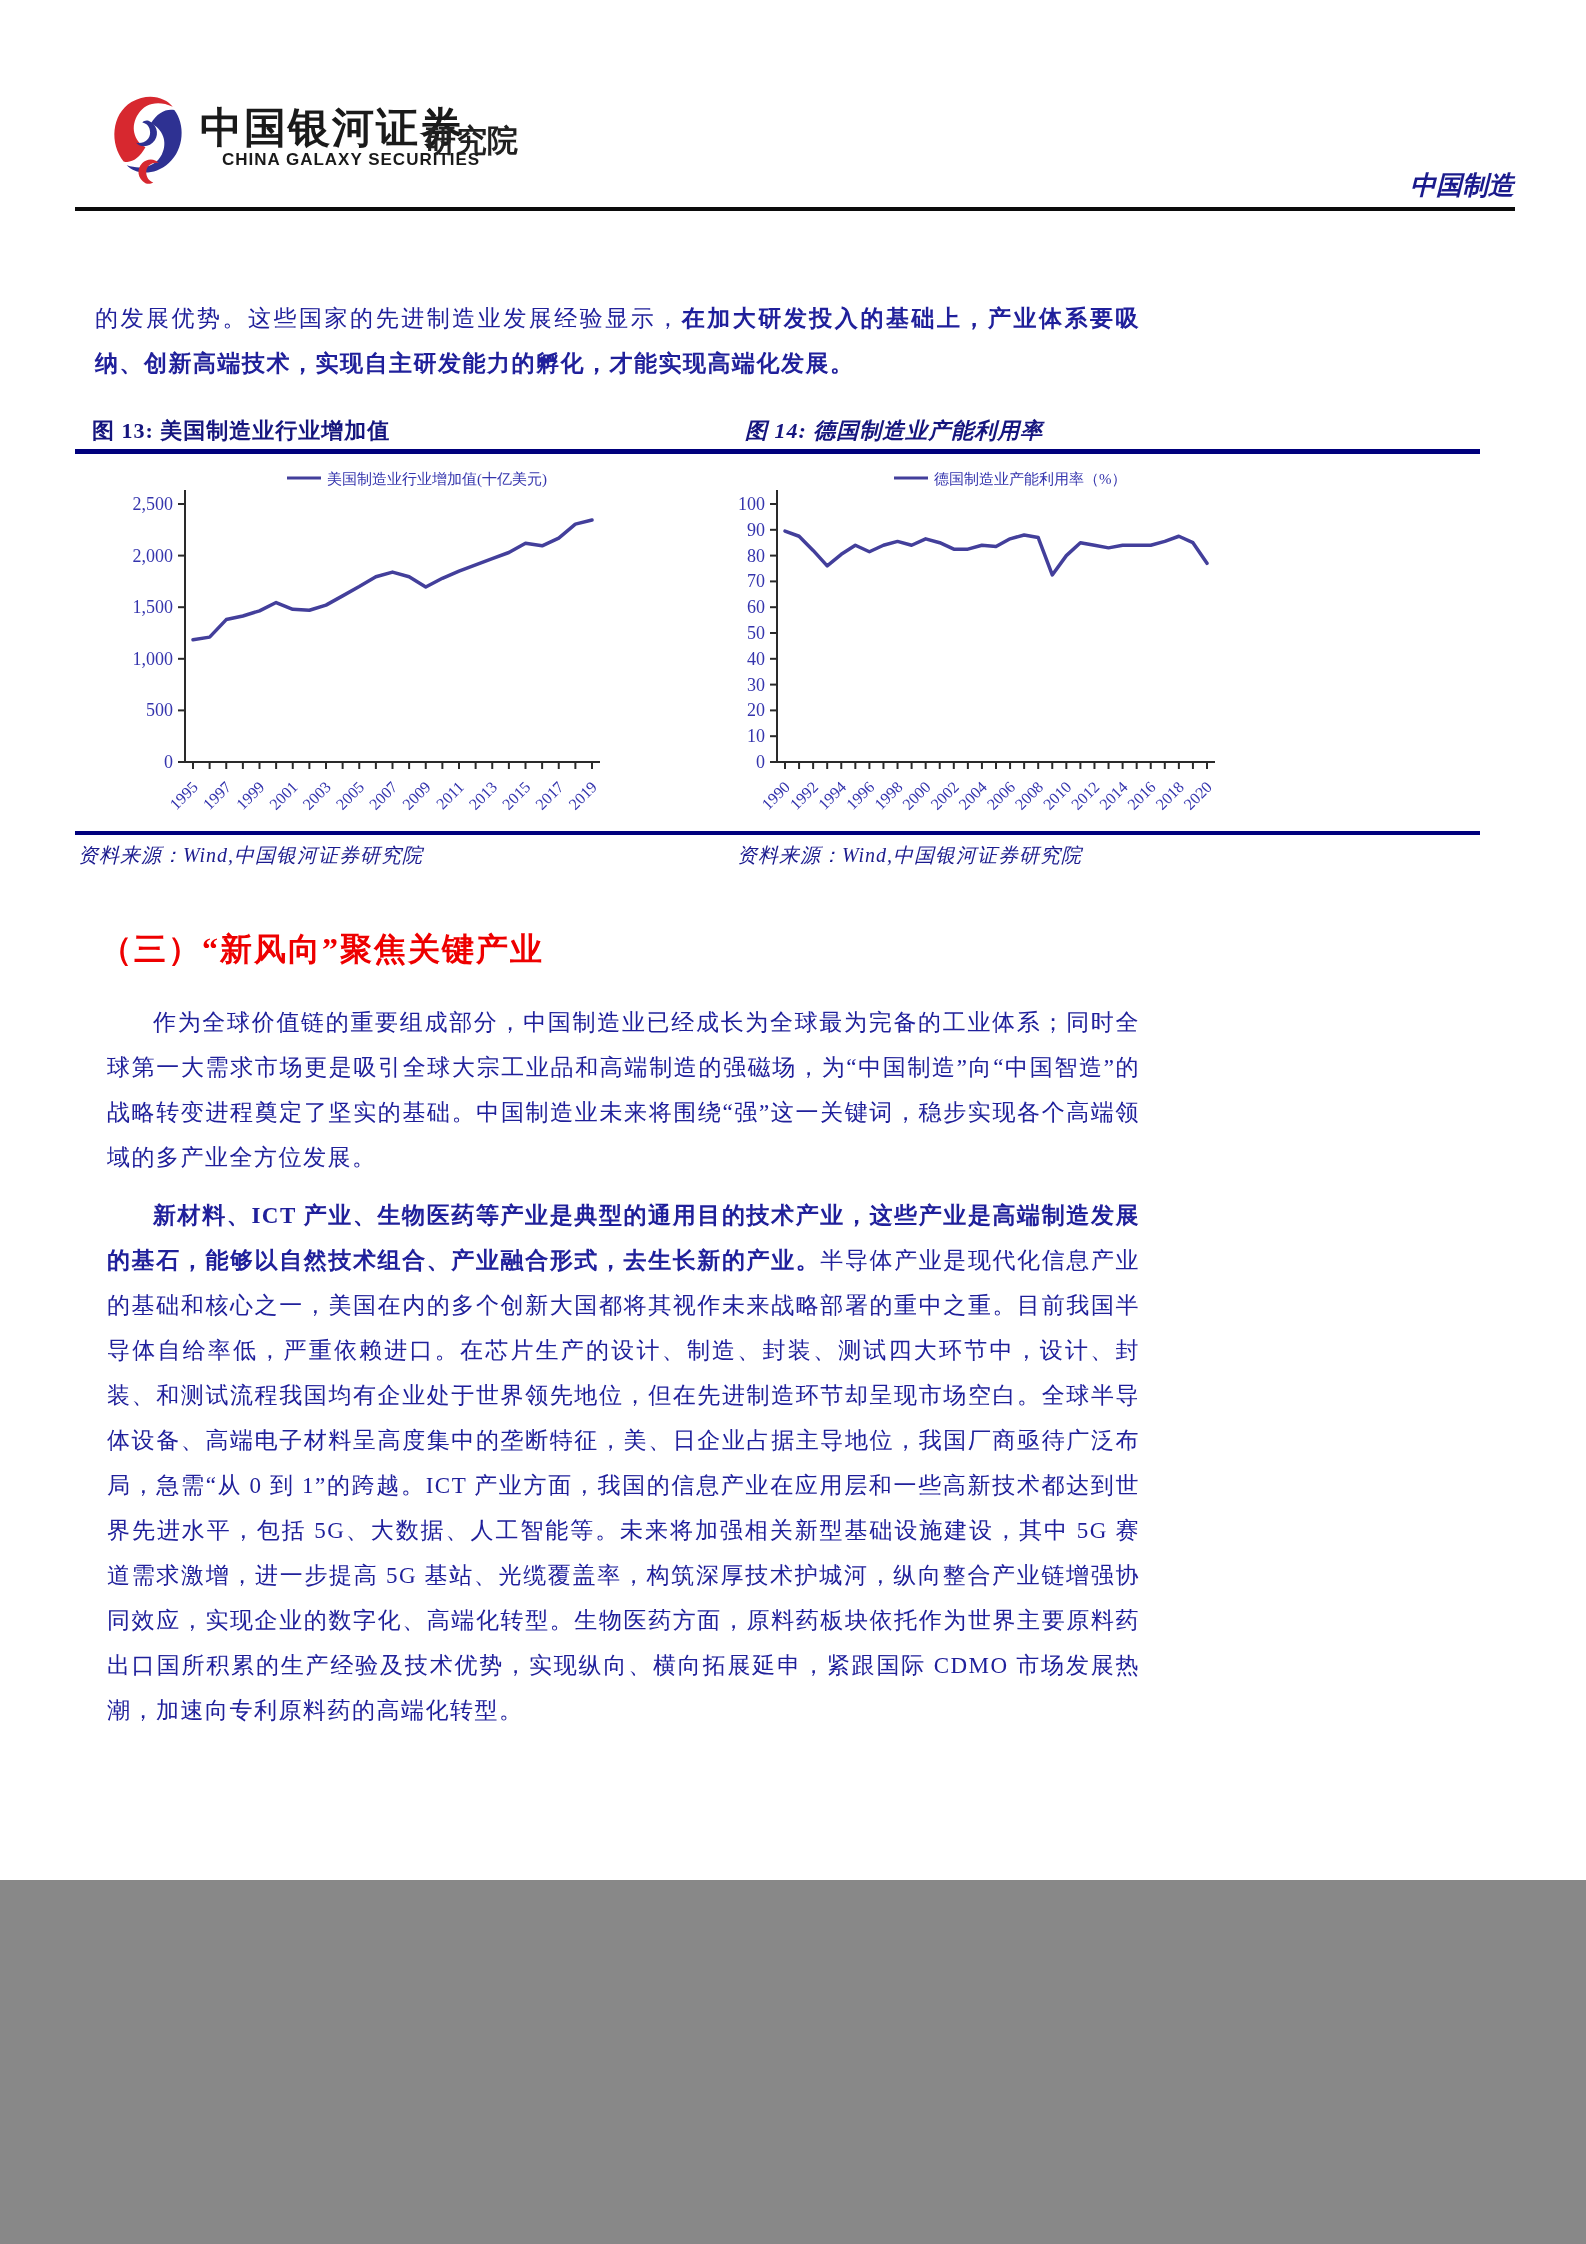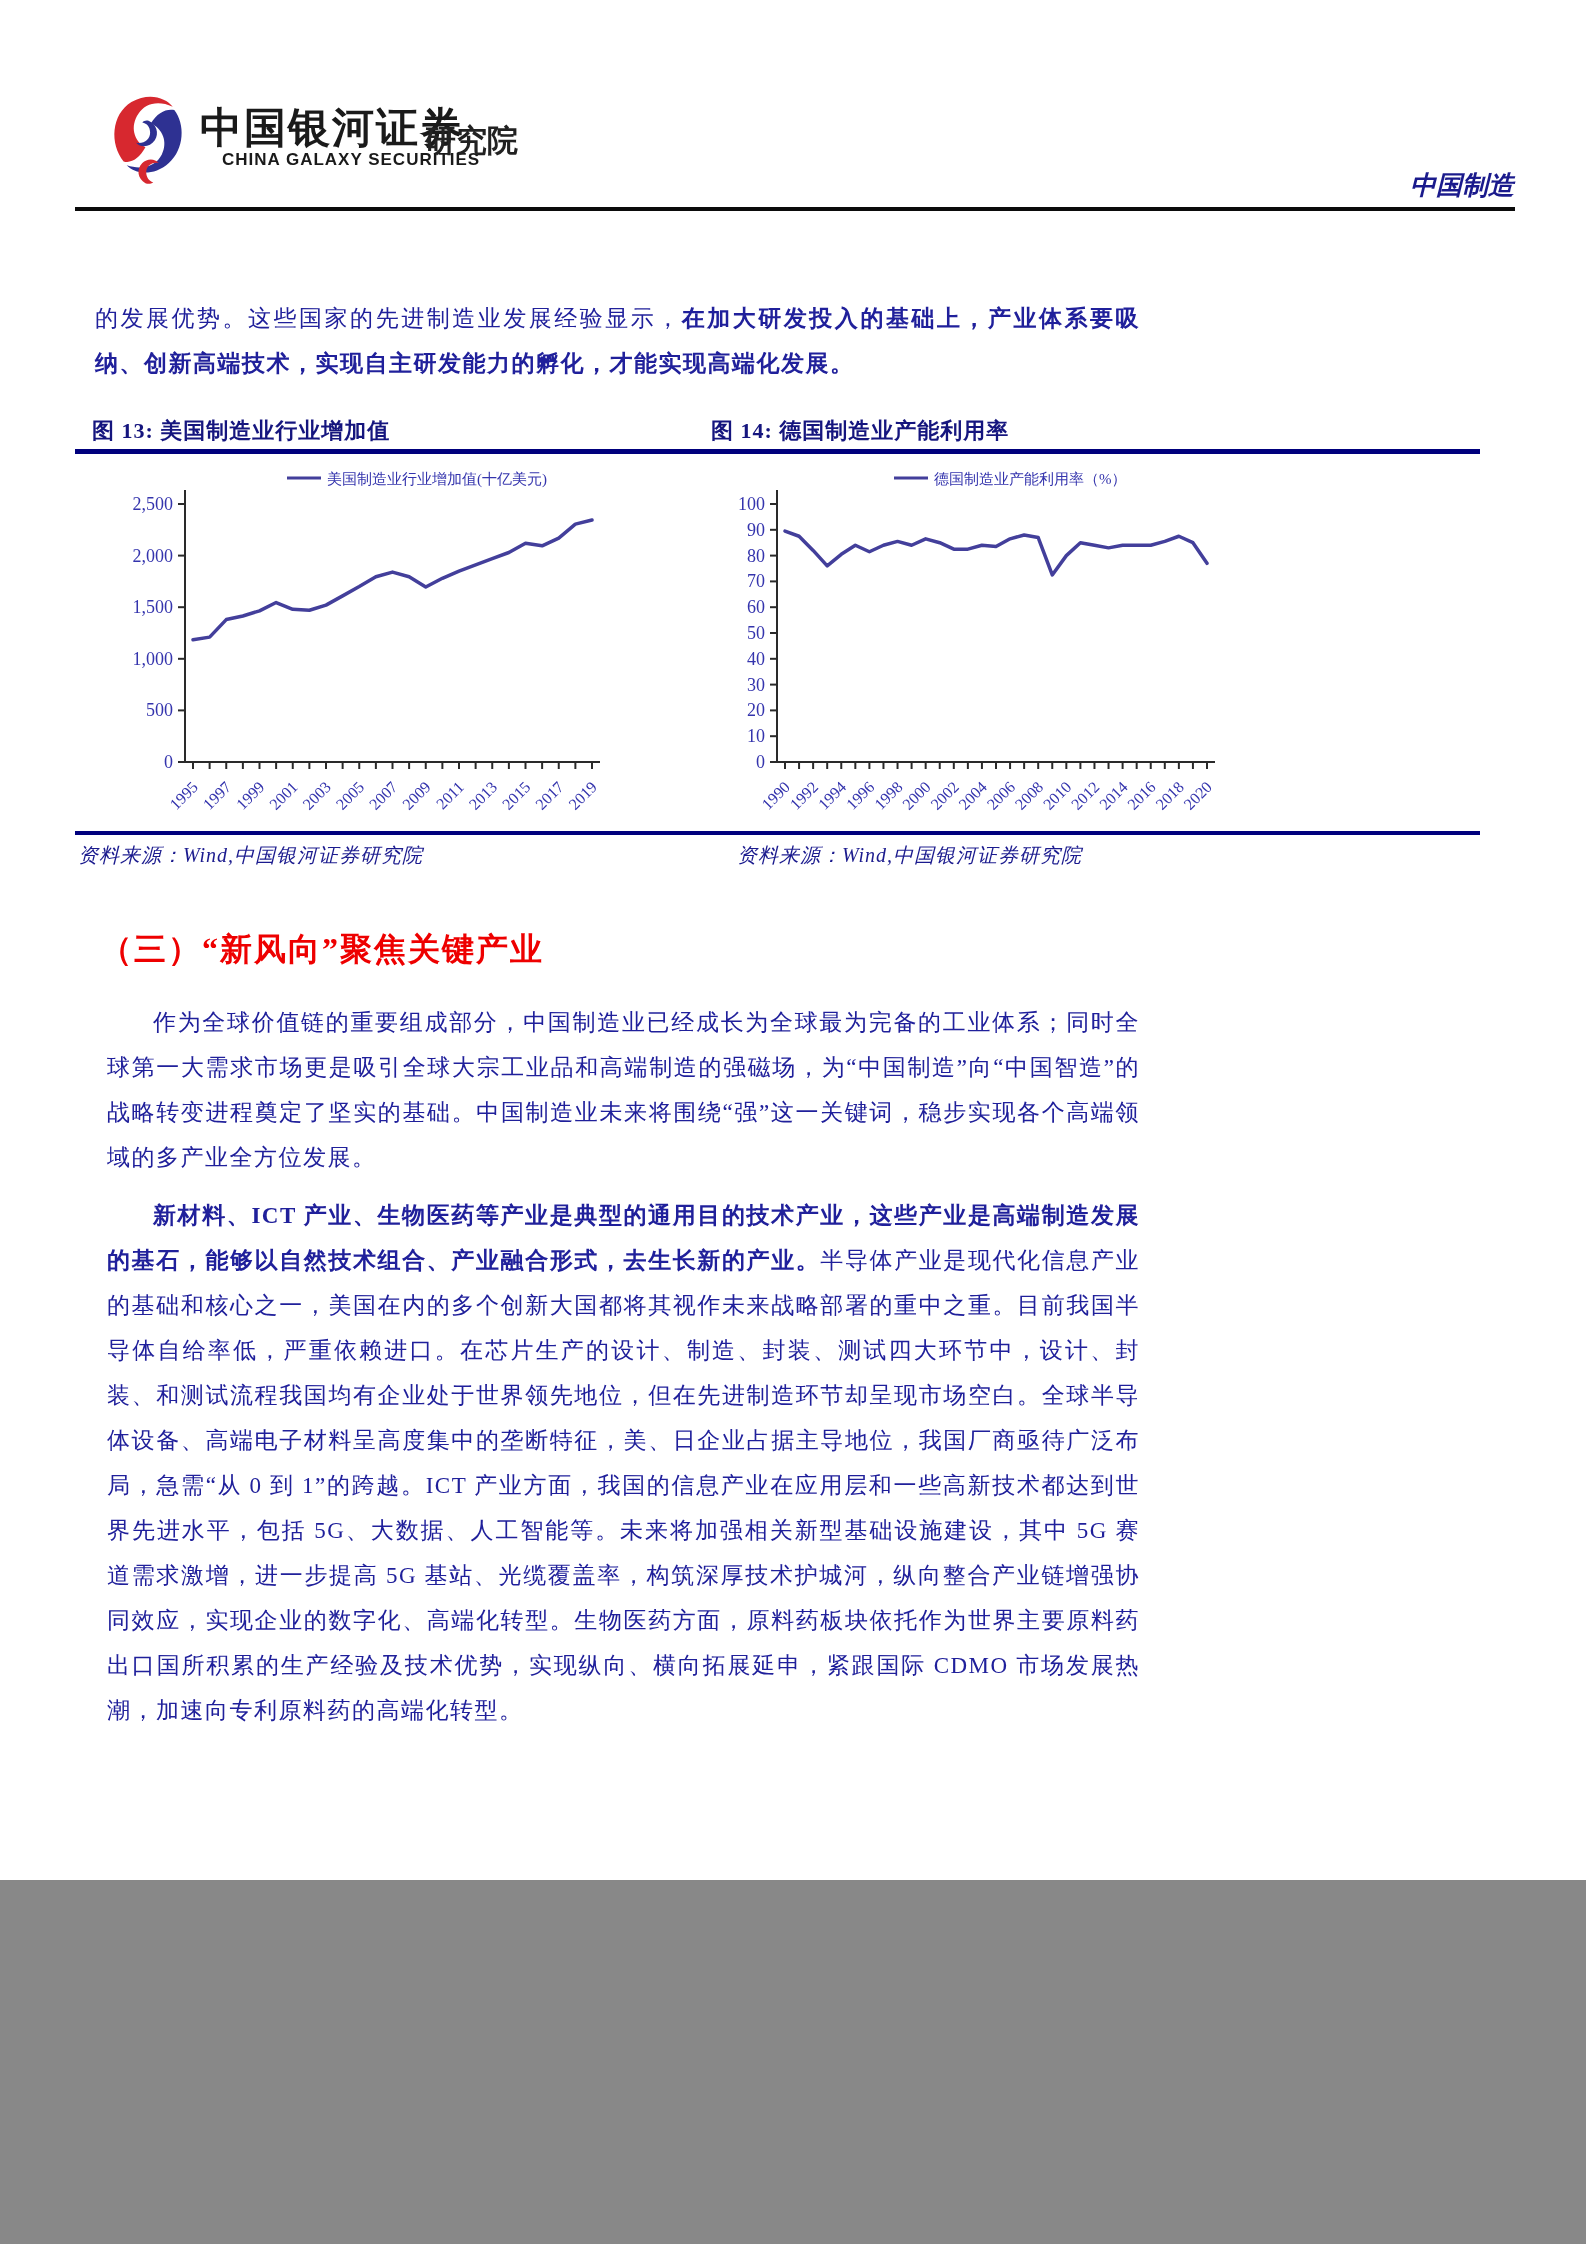--- a/index.html
+++ b/index.html
@@ -18,21 +18,21 @@
   
   .para{position:absolute;left:95px;width:1045px;font-size:23px;line-height:45px;color:var(--navy);
         text-align:justify;letter-spacing:1.5px;}
   .para .b{font-weight:bold;}
   .para p{margin:0 0 13px 12px;text-indent:2em;text-align:justify;}
   #intro{top:296px;}
   #body-paragraphs{top:1000px;}
 
   
   .fig-title{position:absolute;top:416px;font-size:22px;font-weight:bold;color:#15157e;letter-spacing:1px;}
-  #fig13-title{left:92px;} #fig14-title{left:711px;}
+  #fig13-title{left:92px;} #fig14-title{left:745px;font-style:italic;}
   .fig-rule-top{position:absolute;left:75px;top:449px;width:1405px;height:5px;background:var(--rule);}
   .fig-rule-bottom{position:absolute;left:75px;top:831px;width:1405px;height:4px;background:var(--rule);}
   .chart{position:absolute;top:456px;height:400px;}
   #chart-us{left:95px;width:630px;} #chart-de{left:727px;width:560px;}
   .chart text{font-family:"Liberation Serif","DejaVu Serif",serif;}
   .src{position:absolute;top:842px;font-size:20px;font-style:italic;color:#1b1b8e;letter-spacing:1px;}
   #src-left{left:78px;} #src-right{left:737px;}
 
   
   #section-heading{position:absolute;left:100px;top:928px;font-size:32px;font-weight:bold;color:#ee0000;letter-spacing:2px;}

